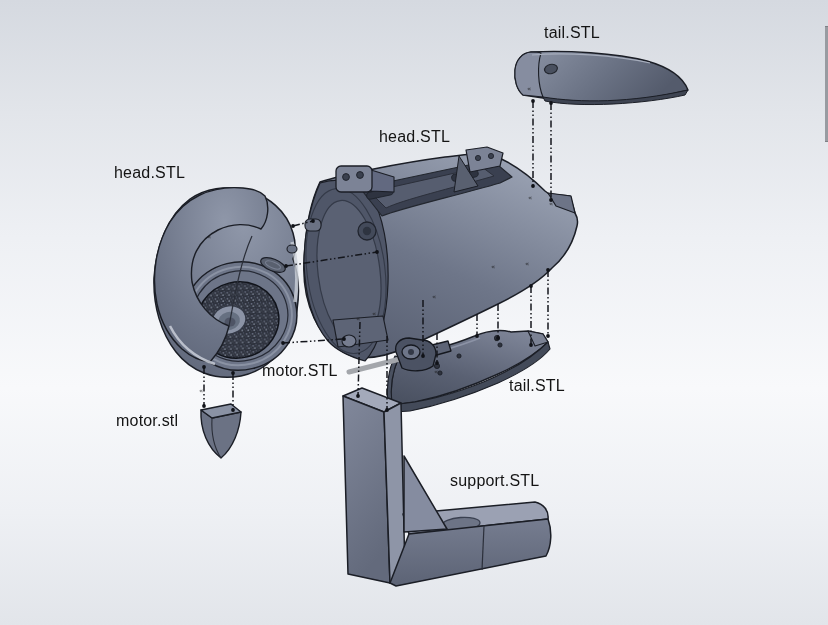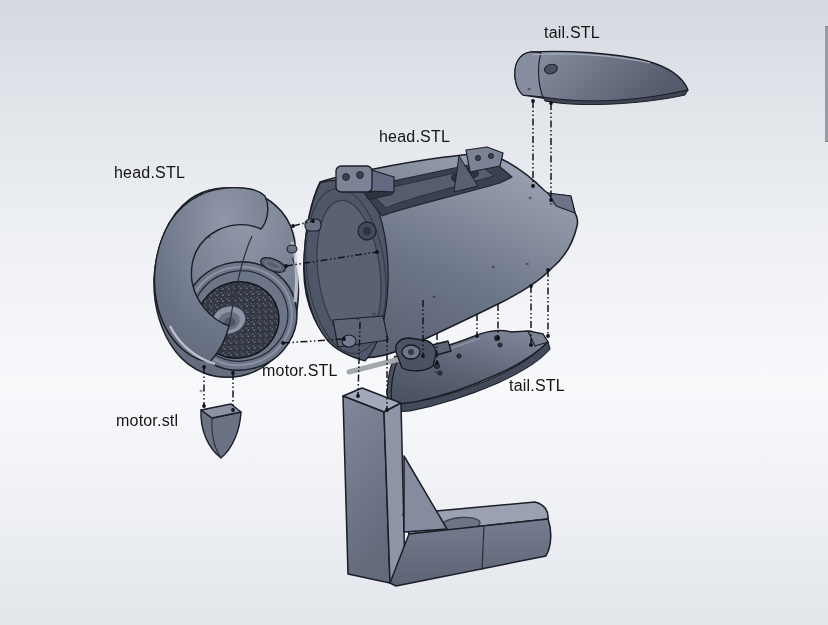--- a/index.html
+++ b/index.html
@@ -233,16 +233,17 @@
         <text x="356" y="321">«</text>
   </g>
 </svg>
 
 <div class="part-label" style="left:544px;top:24px">tail.STL</div>
 <div class="part-label" style="left:379px;top:128px">head.STL</div>
 <div class="part-label" style="left:114px;top:164px">head.STL</div>
 <div class="part-label" style="left:262px;top:362px">motor.STL</div>
 <div class="part-label" style="left:116px;top:412px">motor.stl</div>
 <div class="part-label" style="left:509px;top:377px">tail.STL</div>
+<div class="part-label" style="left:450px;top:472px">support.STL</div>
 
 <div class="scrollbar-frag"></div>
 
 </div>
 
 </body></html>

